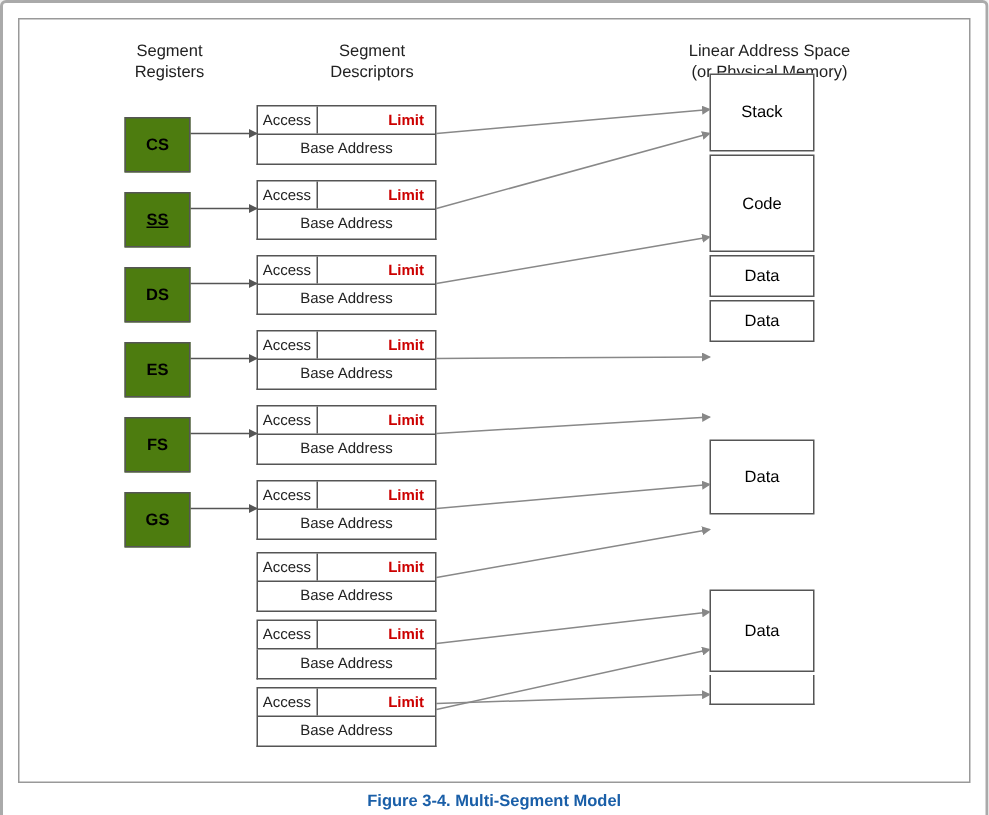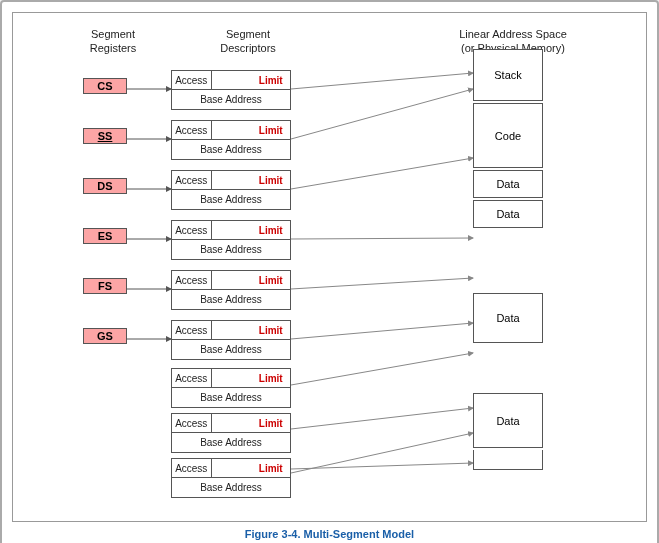--- a/index.html
+++ b/index.html
@@ -43,23 +43,23 @@
       text-align: center;
       font-size: 11px;
       color: #222;
       line-height: 1.3;
     }
 
     
     .seg-reg {
       position: absolute;
       border: 1px solid #555;
-      background: #fca5a5;
+      background: #4d7c0f;
       width: 44px;
-      height: 16px;
+      height: 37px;
       display: flex;
       align-items: center;
       justify-content: center;
       font-size: 11px;
       font-weight: bold;
     }
 
     
     .desc-box {
       position: absolute;

